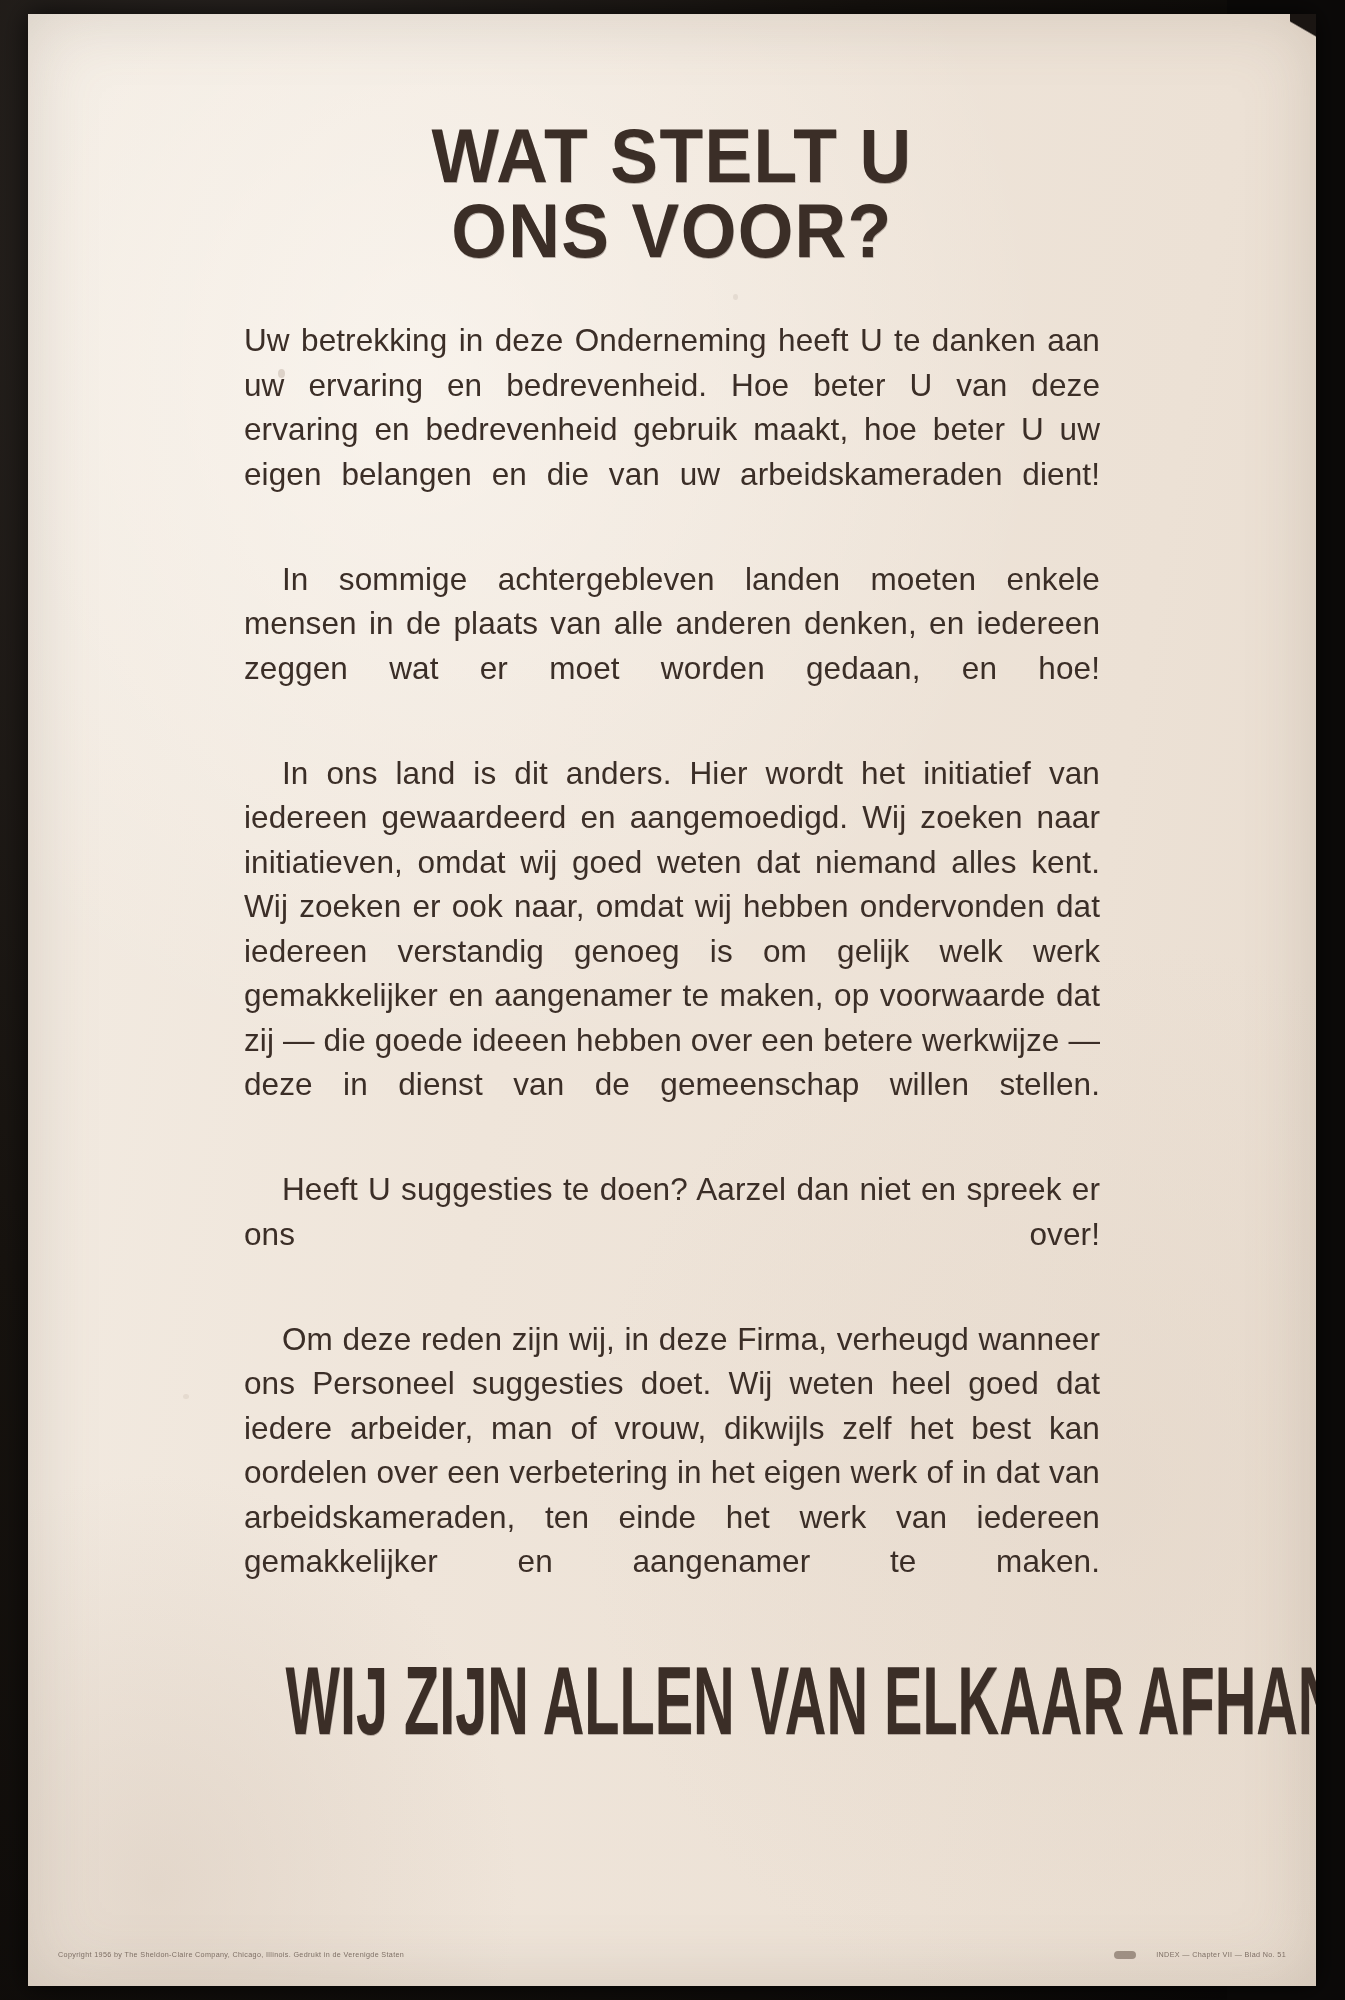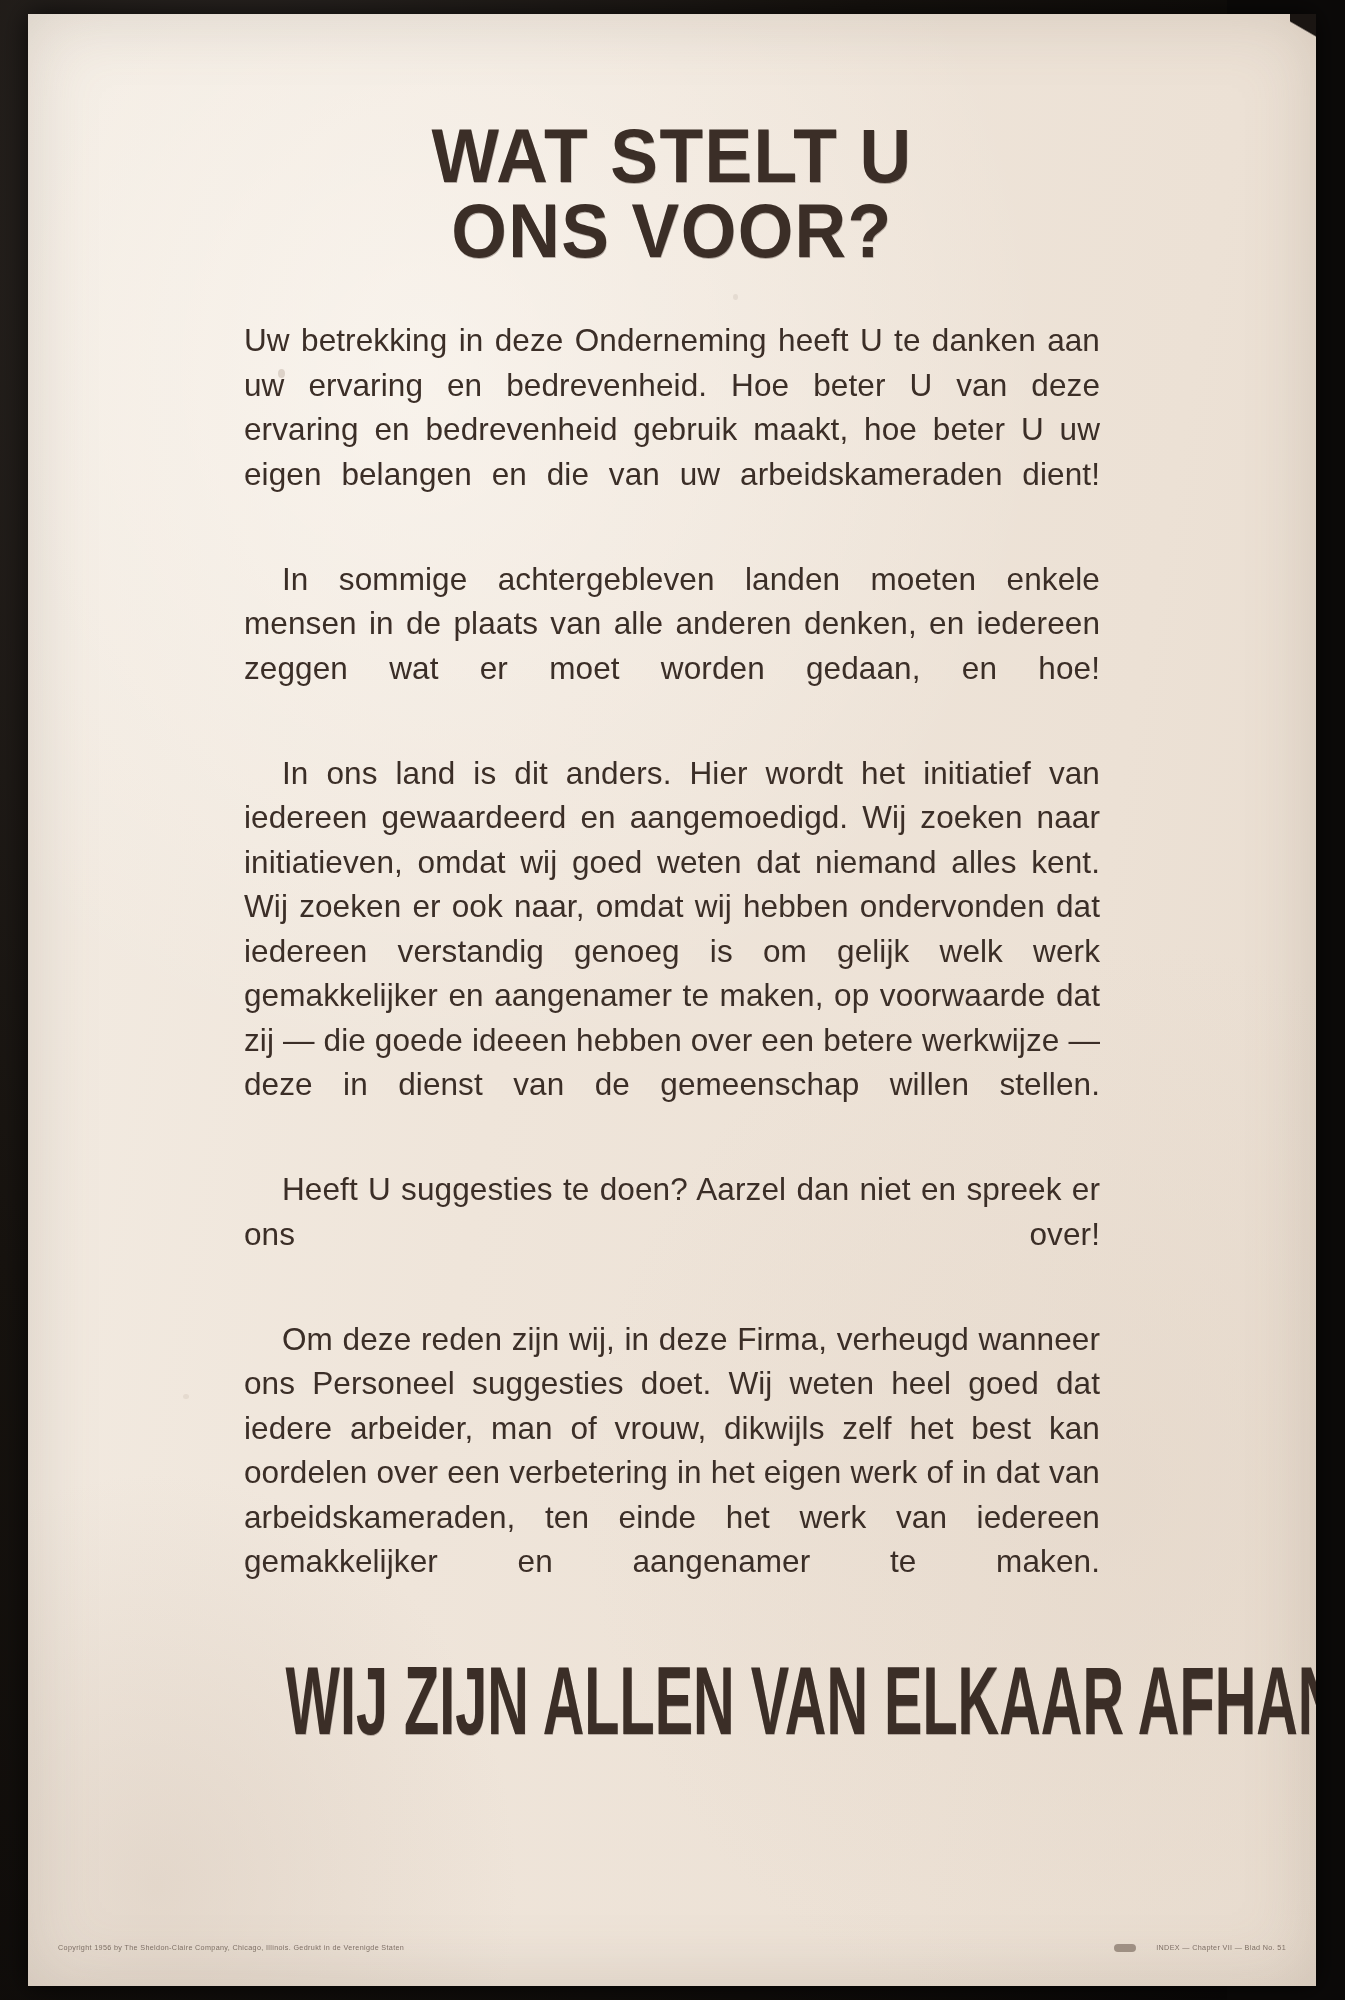--- a/index.html
+++ b/index.html
@@ -136,21 +136,21 @@
 
   
   .fineprint {
     position: absolute;
     left: 0;
     right: 0;
     bottom: 27px;
     height: 16px;
     padding: 0 30px;
     display: flex;
-    align-items: flex-start;
+    align-items: flex-end;
     justify-content: space-between;
     color: #6e5f55;
     font-family: "Liberation Sans", sans-serif;
     font-size: 7.2px;
     letter-spacing: 0.35px;
     opacity: 0.88;
   }
   .fineprint .right-group {
     display: flex;
     align-items: center;

